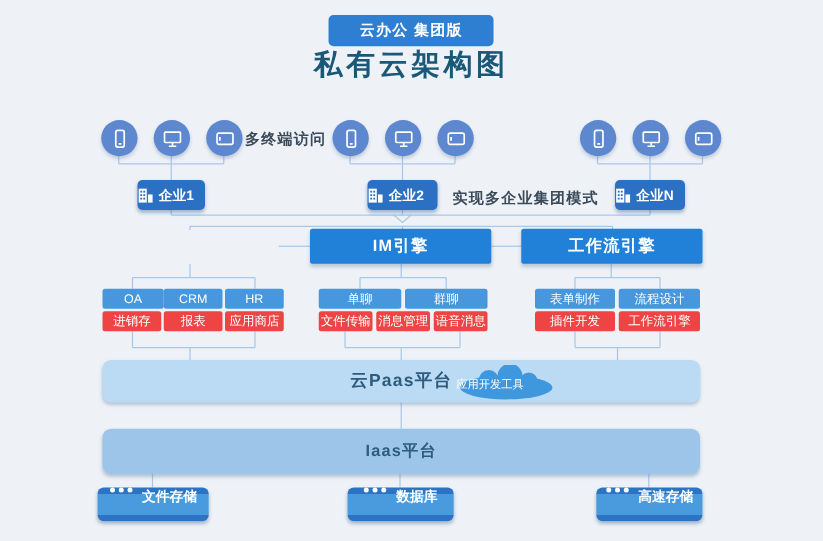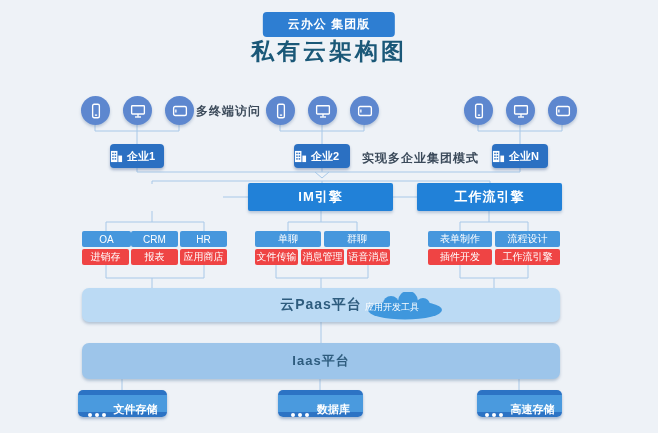--- a/index.html
+++ b/index.html
@@ -24,21 +24,21 @@
        justify-content:center;border-radius:2px;z-index:2;}
   .r1{top:231px;background:#4697dd;}
   .r2{top:249px;background:#ef4444;}
   .band{position:absolute;left:82px;width:478px;display:flex;align-items:center;justify-content:center;
         font-weight:bold;color:#2e5c7e;border-radius:7px;z-index:2;
         box-shadow:0 2px 3px rgba(110,140,170,.45);}
   .paas{top:288px;height:34px;background:#bbdaf4;font-size:14px;letter-spacing:1px;}
   .iaas{top:343px;height:36px;background:#9dc5ea;font-size:13px;letter-spacing:1px;}
   .cloud{position:absolute;left:365px;top:292px;width:80px;height:28px;z-index:3;}
   .cloud .ct{position:absolute;left:0;top:9px;width:100%;text-align:left;color:#fff;font-size:9px;}
-  .storage{position:absolute;top:390px;height:27px;border-radius:5px;display:flex;align-items:flex-end;
+  .storage{position:absolute;top:390px;height:27px;border-radius:5px;display:flex;align-items:flex-start;
            justify-content:center;gap:8px;color:#fff;font-size:11px;font-weight:bold;z-index:2;
            background:linear-gradient(180deg,#2c73c4 0px,#2c73c4 5px,#4a9ade 5px,#4a9ade 22px,#2c73c4 22px,#2c73c4 27px);
            box-shadow:0 2px 3px rgba(60,100,150,.4);}
   .dots{display:flex;gap:3px;}
   .dots i{width:4px;height:4px;border-radius:50%;background:#fff;}
 </style>
 </head>
 <body>
 
 <div id="canvas">

